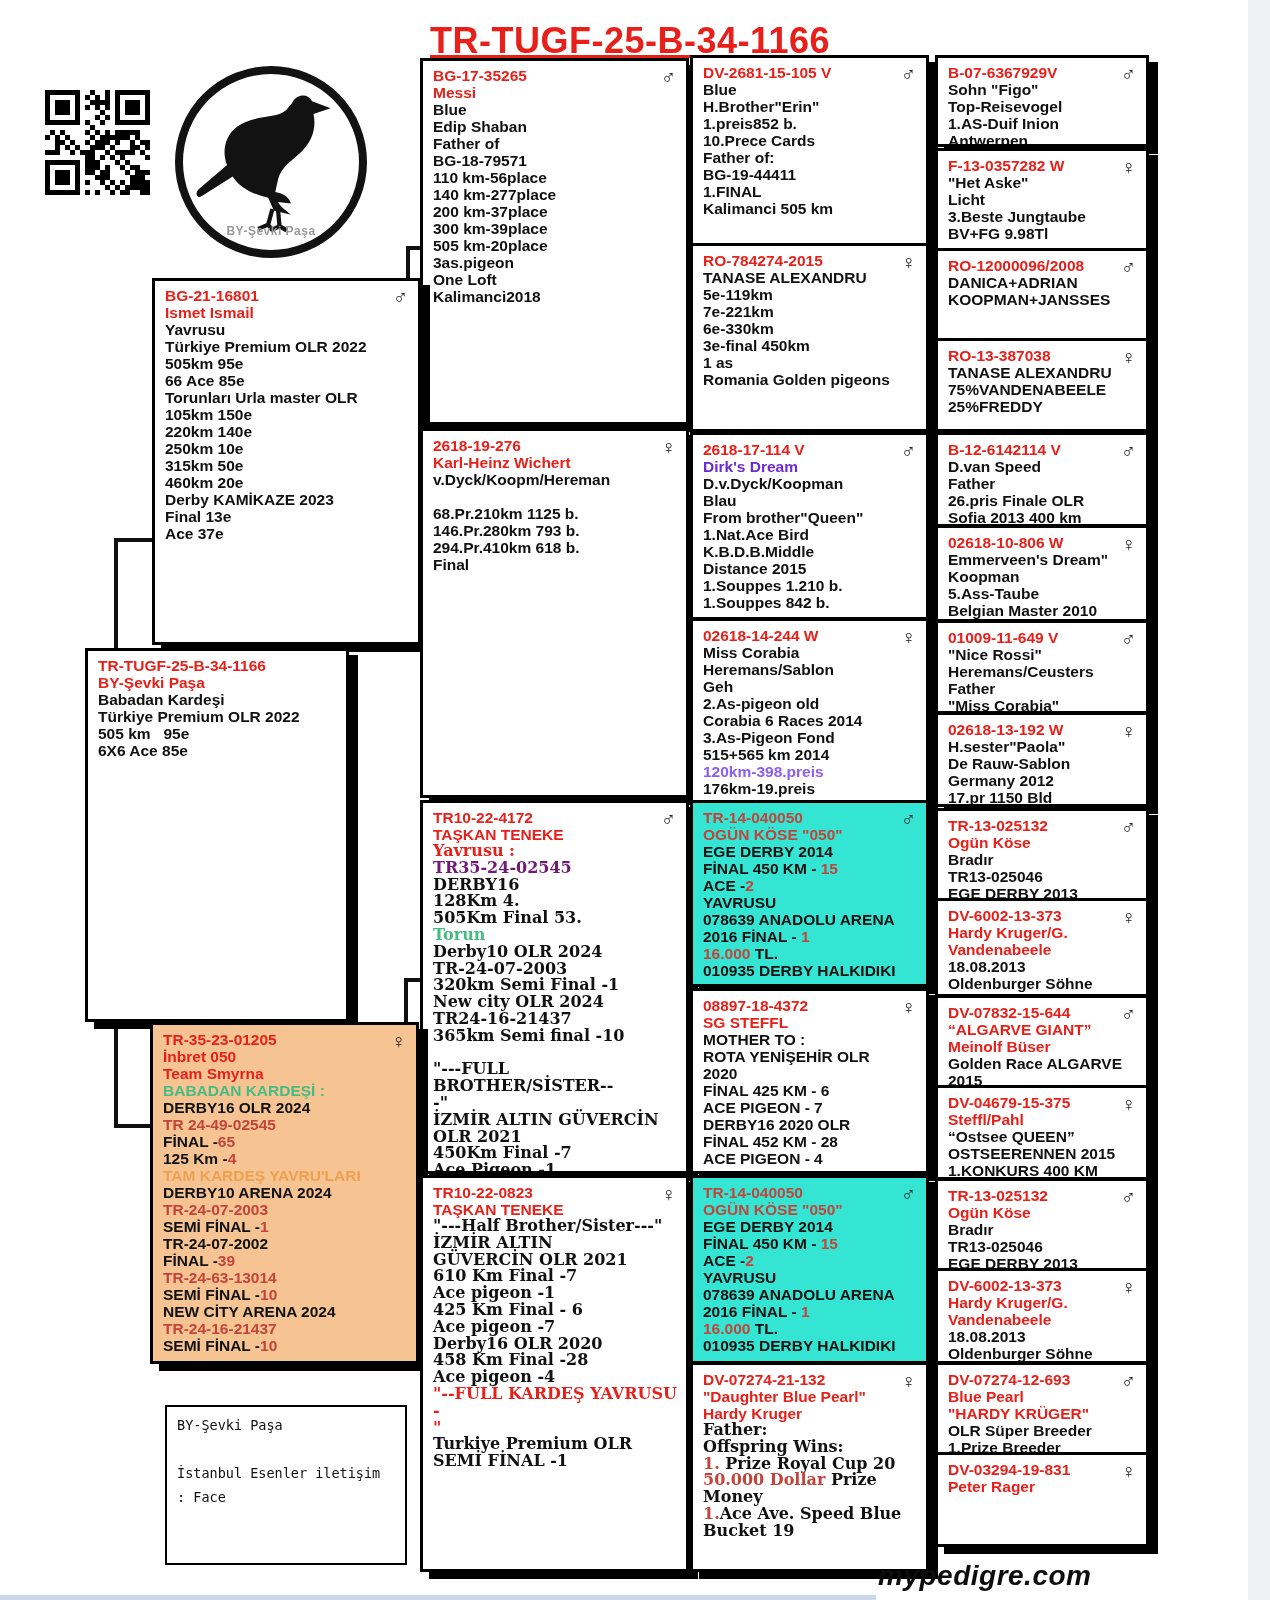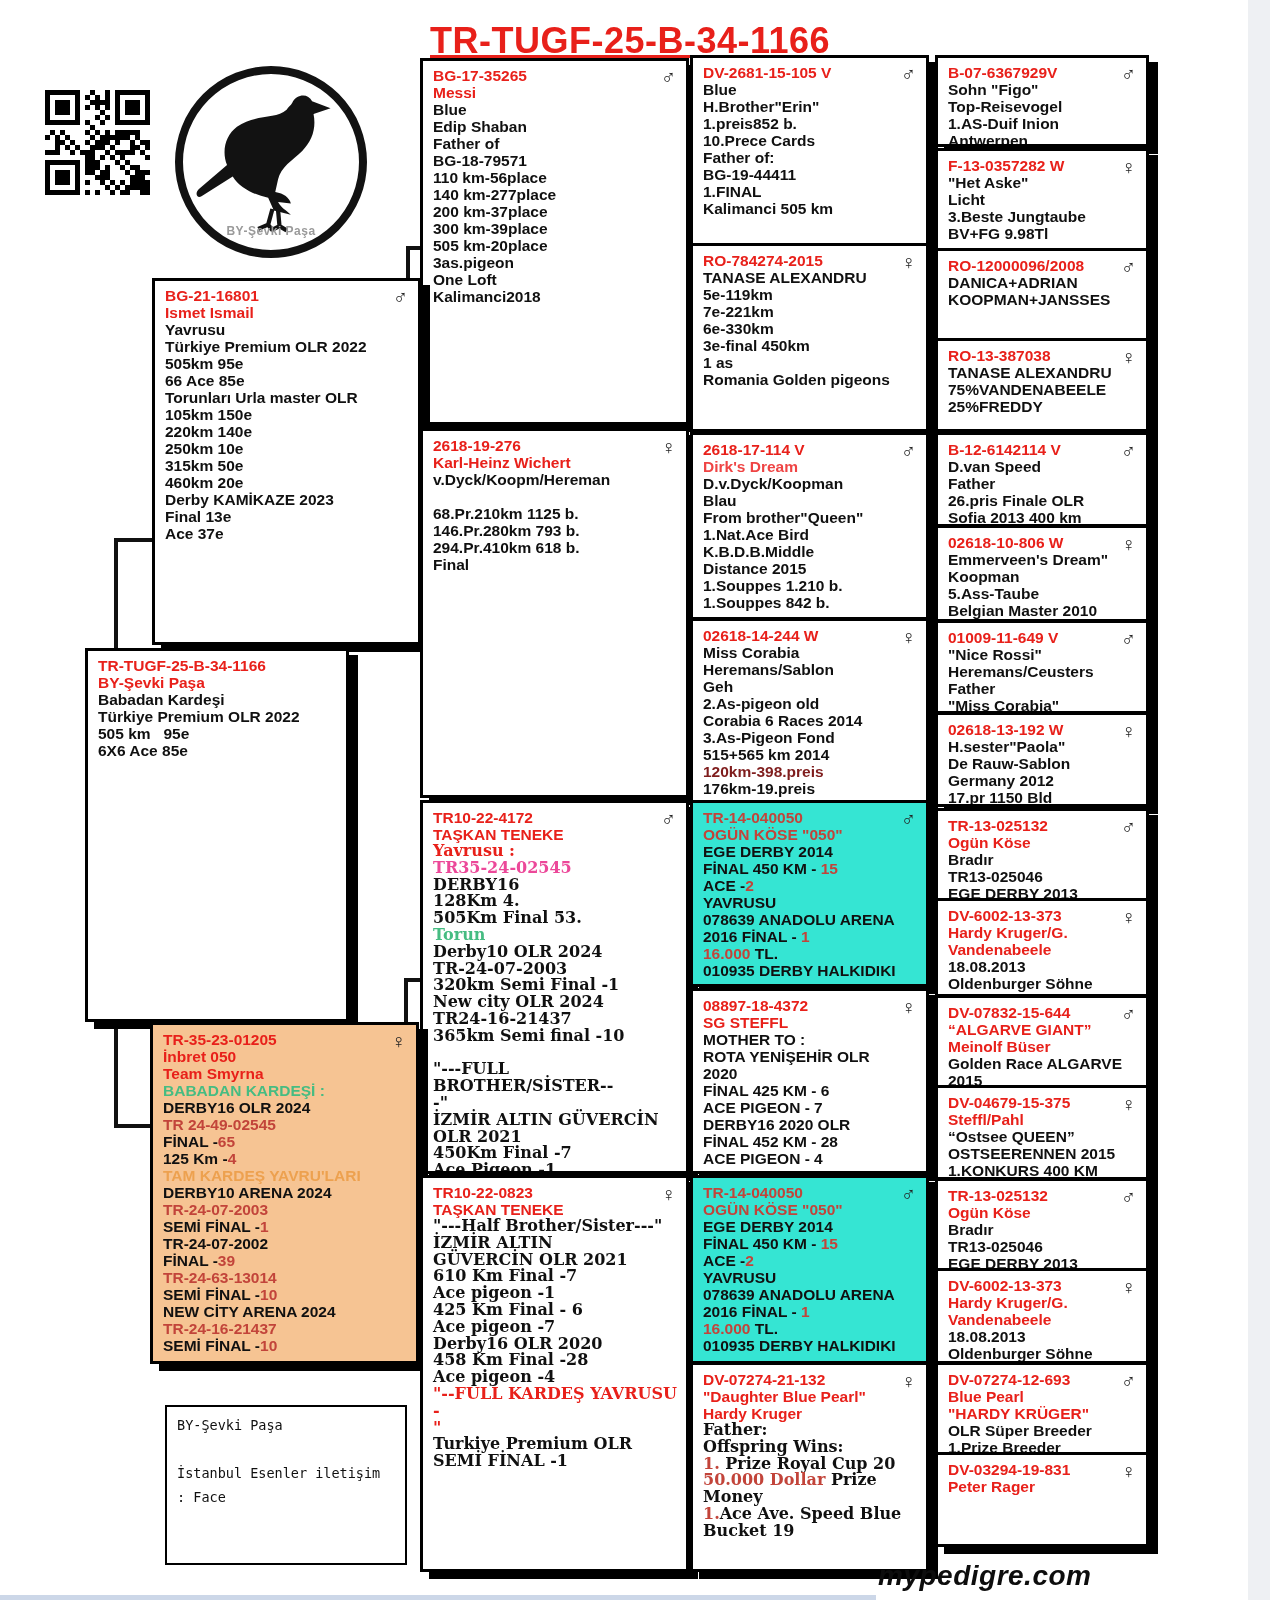--- a/index.html
+++ b/index.html
@@ -342,21 +342,21 @@
         <div class="line"><span style="color: rgb(16, 16, 16);">v.Dyck/Koopm/Hereman</span></div>
         <div class="line">&nbsp;</div>
         <div class="line"><span style="color: rgb(16, 16, 16);">68.Pr.210km 1125 b.</span></div>
         <div class="line"><span style="color: rgb(16, 16, 16);">146.Pr.280km 793 b.</span></div>
         <div class="line"><span style="color: rgb(16, 16, 16);">294.Pr.410km 618 b.</span></div>
         <div class="line"><span style="color: rgb(16, 16, 16);">Final</span></div>
       </div>
       <div class="box" style="left: 690px; top: 432px; width: 215px; height: 176px;">
         <span class="sex">♂</span>
         <div class="line"><span style="color: rgb(232, 32, 26);">2618-17-114 V</span></div>
-        <div class="line"><span style="color: #ef4444;">Dirk's Dream</span></div>
+        <div class="line"><span style="color: #6d28d9;">Dirk's Dream</span></div>
         <div class="line"><span style="color: rgb(16, 16, 16);">D.v.Dyck/Koopman</span></div>
         <div class="line"><span style="color: rgb(16, 16, 16);">Blau</span></div>
         <div class="line"><span style="color: rgb(16, 16, 16);">From brother"Queen"</span></div>
         <div class="line"><span style="color: rgb(16, 16, 16);">1.Nat.Ace Bird</span></div>
         <div class="line"><span style="color: rgb(16, 16, 16);">K.B.D.B.Middle</span></div>
         <div class="line"><span style="color: rgb(16, 16, 16);">Distance 2015</span></div>
         <div class="line"><span style="color: rgb(16, 16, 16);">1.Souppes 1.210 b.</span></div>
         <div class="line"><span style="color: rgb(16, 16, 16);">1.Souppes 842 b.</span></div>
       </div>
       <div class="box" style="left: 935px; top: 432px; width: 190px; height: 83px;">
@@ -394,37 +394,37 @@
       <div class="box" style="left: 690px; top: 618px; width: 215px; height: 177px;">
         <span class="sex">♀</span>
         <div class="line"><span style="color: rgb(232, 32, 26);">02618-14-244 W</span></div>
         <div class="line"><span style="color: rgb(16, 16, 16);">Miss Corabia</span></div>
         <div class="line"><span style="color: rgb(16, 16, 16);">Heremans/Sablon</span></div>
         <div class="line"><span style="color: rgb(16, 16, 16);">Geh</span></div>
         <div class="line"><span style="color: rgb(16, 16, 16);">2.As-pigeon old</span></div>
         <div class="line"><span style="color: rgb(16, 16, 16); margin-top: 36px;">Corabia 6 Races 2014</span></div>
         <div class="line"><span style="color: rgb(16, 16, 16);">3.As-Pigeon Fond</span></div>
         <div class="line"><span style="color: rgb(16, 16, 16);">515+565 km 2014</span></div>
-        <div class="line"><span style="color: #7f1d1d;">120km-398.preis</span></div>
+        <div class="line"><span style="color: #8b5cf6;">120km-398.preis</span></div>
         <div class="line"><span style="color: rgb(16, 16, 16);">176km-19.preis</span></div>
       </div>
       <div class="box" style="left: 85px; top: 648px; width: 240px; height: 362px;">
         <div class="line"><span style="color: rgb(232, 32, 26);">TR-TUGF-25-B-34-1166</span></div>
         <div class="line"><span style="color: rgb(232, 32, 26);">BY-Şevki Paşa</span></div>
         <div class="line"><span style="color: rgb(16, 16, 16);">Babadan Kardeşi</span></div>
         <div class="line"><span style="color: rgb(16, 16, 16);">Türkiye Premium OLR 2022</span></div>
         <div class="line"><span style="color: rgb(16, 16, 16);">505 km   95e</span></div>
         <div class="line"><span style="color: rgb(16, 16, 16);">6X6 Ace 85e</span></div>
       </div>
       <div class="box" style="left: 420px; top: 800px; width: 245px; height: 362px;">
         <span class="sex">♂</span>
         <div class="line"><span style="color: rgb(232, 32, 26);">TR10-22-4172</span></div>
         <div class="line"><span style="color: rgb(232, 32, 26);">TAŞKAN TENEKE</span></div>
         <div class="line f1"><span style="color: rgb(232, 32, 26);">Yavrusu :</span></div>
-        <div class="line f1"><span style="color: #ec4899;">TR35-24-02545</span></div>
+        <div class="line f1"><span style="color: #701a75;">TR35-24-02545</span></div>
         <div class="line f1"><span style="color: rgb(16, 16, 16);">DERBY16</span></div>
         <div class="line f1"><span style="color: rgb(16, 16, 16);">128Km 4.</span></div>
         <div class="line f1"><span style="color: rgb(16, 16, 16);">505Km Final 53.</span></div>
         <div class="line f1"><span style="color: rgb(70, 188, 130);">Torun</span></div>
         <div class="line f1"><span style="color: rgb(16, 16, 16);">Derby10 OLR 2024</span></div>
         <div class="line f1"><span style="color: rgb(16, 16, 16);">TR-24-07-2003</span></div>
         <div class="line f1"><span style="color: rgb(16, 16, 16);">320km Semi Final -1</span></div>
         <div class="line f1"><span style="color: rgb(16, 16, 16);">New city OLR 2024</span></div>
         <div class="line f1"><span style="color: rgb(16, 16, 16);">TR24-16-21437</span></div>
         <div class="line f1"><span style="color: rgb(16, 16, 16);">365km Semi final -10</span></div>

